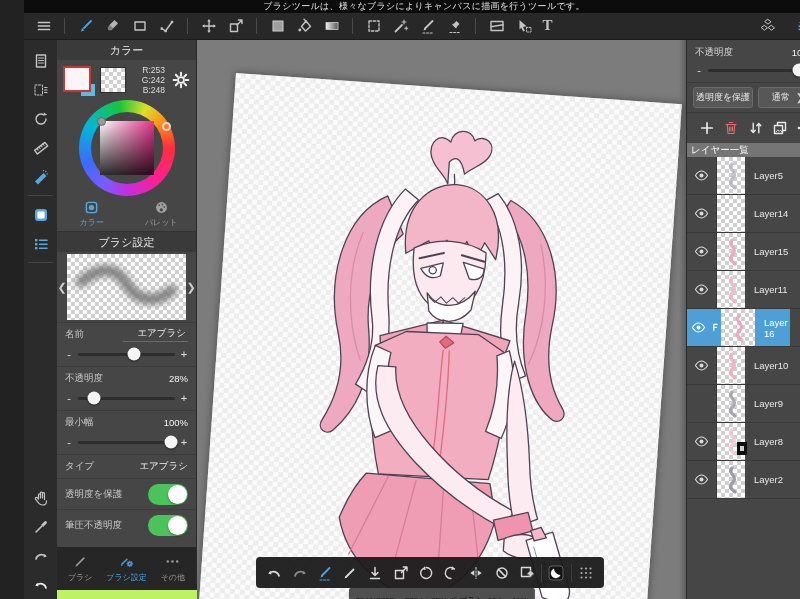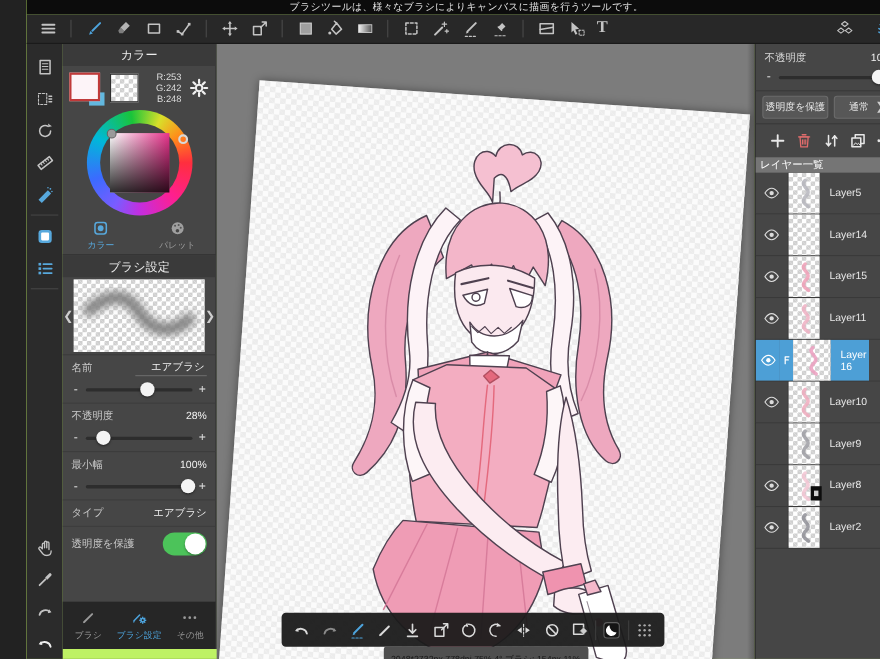--- a/index.html
+++ b/index.html
@@ -506,20 +506,24 @@
 
     <div class="brow">
       <span class="blab">タイプ</span>
       <span class="bval">エアブラシ</span>
     </div>
 
     <div class="togrow">
       <span class="blab">透明度を保護</span>
       <span class="toggle"></span>
     </div>
+    <div class="togrow">
+      <span class="blab">筆圧不透明度</span>
+      <span class="toggle"></span>
+    </div>
 
     <div class="lfill"></div>
 
     <div class="ltabs">
       <span class="ltab">
         <span class="icon">
             <svg viewBox="0 0 16 16" fill="none" stroke="currentColor" stroke-width="1.4" stroke-linecap="round" stroke-linejoin="round">
               <path stroke-width="1.8" d="M4 12 11.5 4.5"></path>
               <path d="M2.5 13.5l.9-2.3 1.4 1.4z" fill="currentColor" stroke="none"></path>
             </svg>

